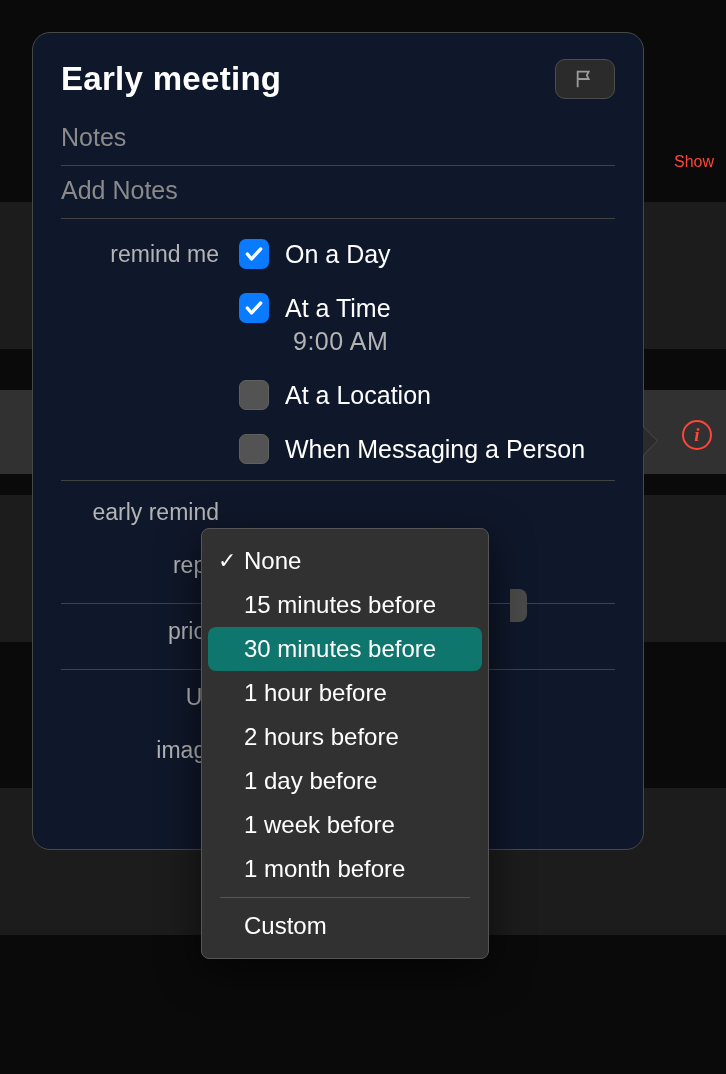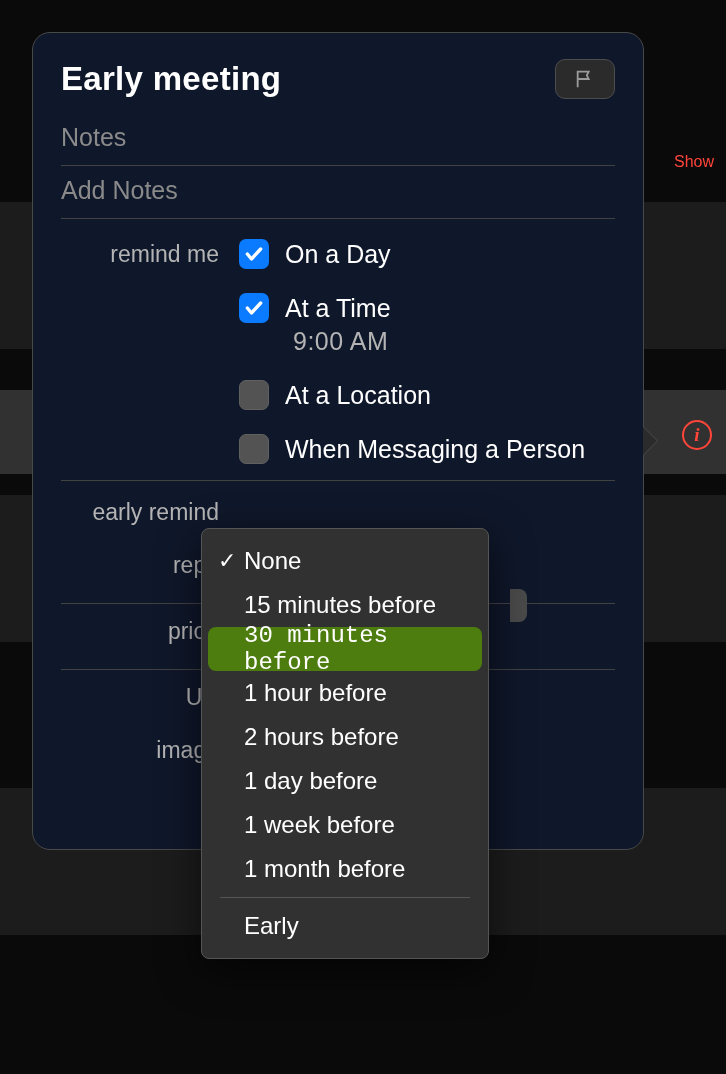--- a/index.html
+++ b/index.html
@@ -210,22 +210,21 @@
       position: relative;
     }
     .menu-item.selected::before {
       content: "✓";
       position: absolute;
       left: 10px;
       font-size: 22px;
       color: #fff;
     }
     .menu-item.highlight {
-      background: #4d7c0f;
-      font-family: Liberation Mono, monospace;
+      background: #0f766e;
     }
     .menu-sep {
       height: 1px;
       background: #555;
       margin: 6px 12px;
     }
     
     .peek-select {
       position: absolute;
       left: 477px;
@@ -335,14 +334,14 @@
 <div class="menu">
   <div class="menu-item selected">None</div>
   <div class="menu-item">15 minutes before</div>
   <div class="menu-item highlight">30 minutes before</div>
   <div class="menu-item">1 hour before</div>
   <div class="menu-item">2 hours before</div>
   <div class="menu-item">1 day before</div>
   <div class="menu-item">1 week before</div>
   <div class="menu-item">1 month before</div>
   <div class="menu-sep"></div>
-  <div class="menu-item">Early</div>
+  <div class="menu-item">Custom</div>
 </div>
 
 </body></html>

